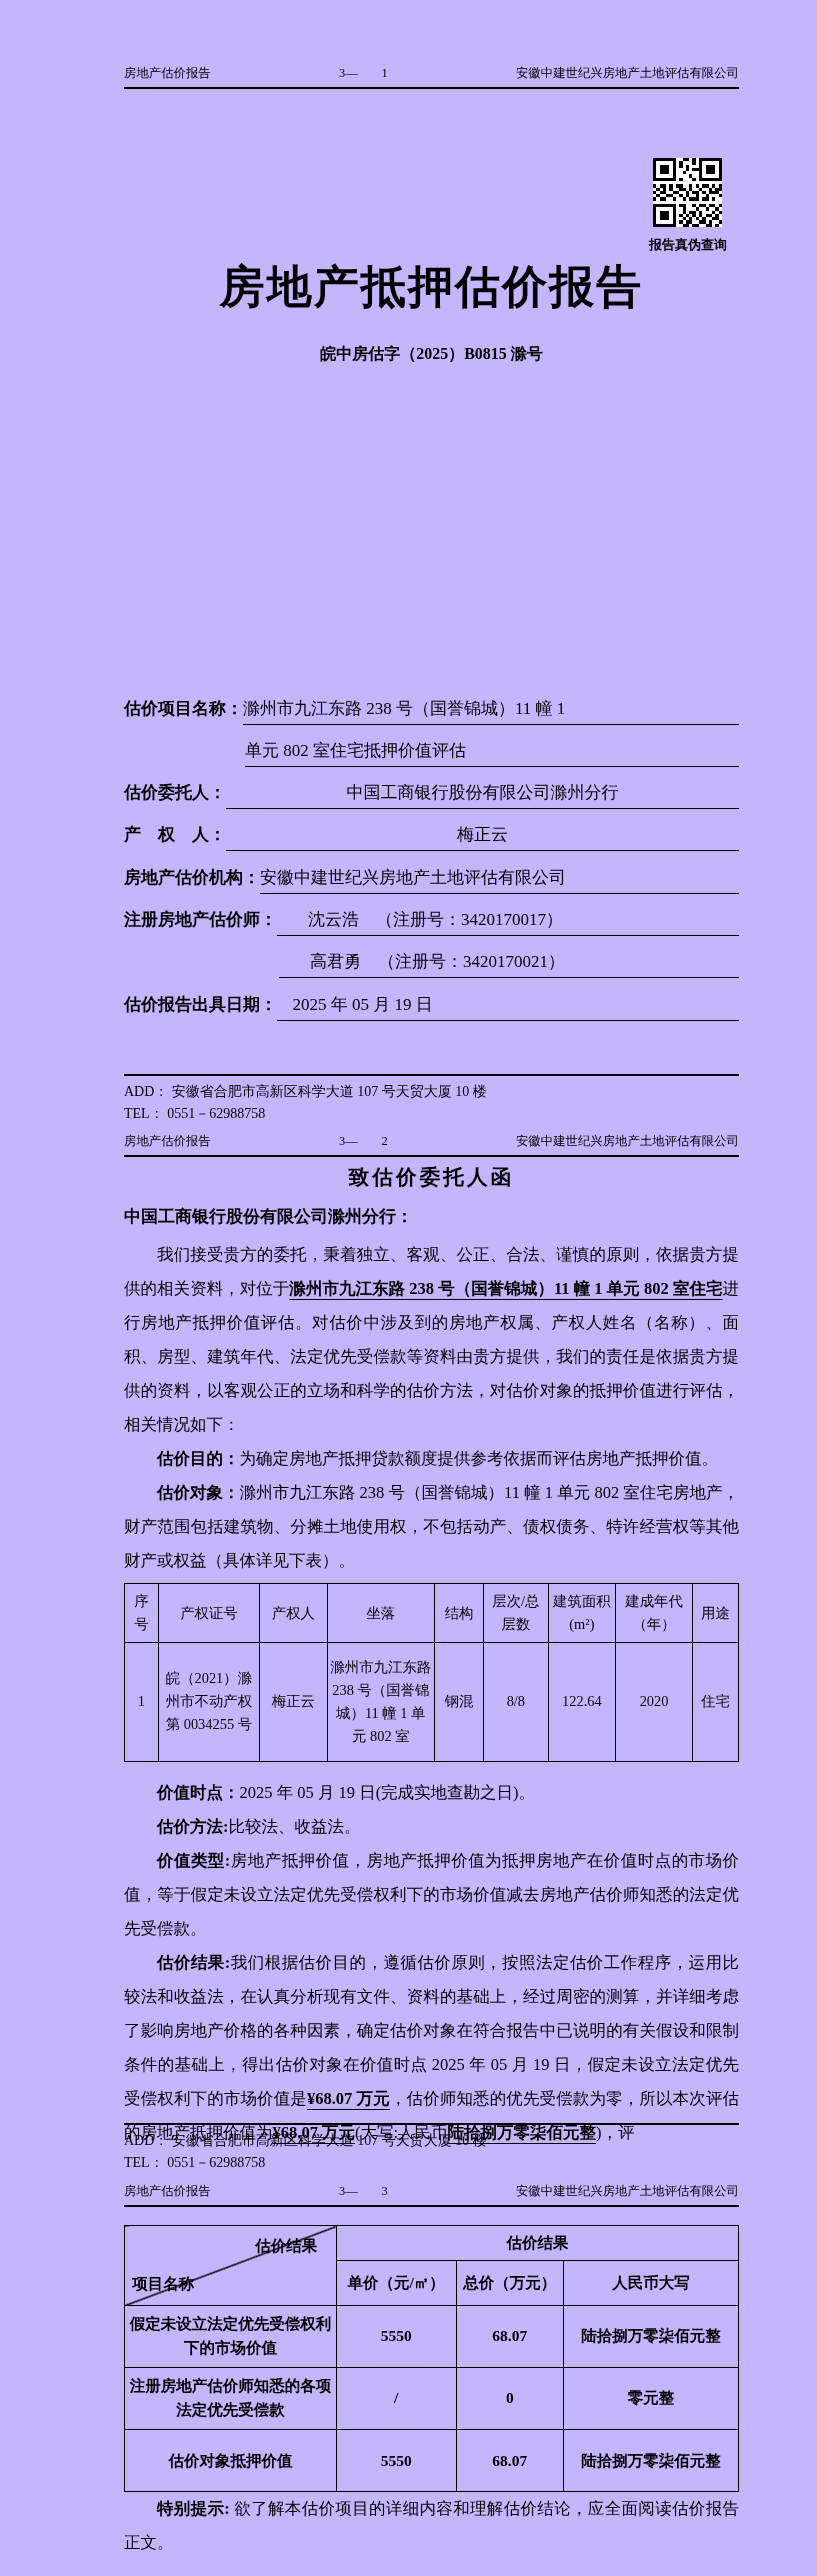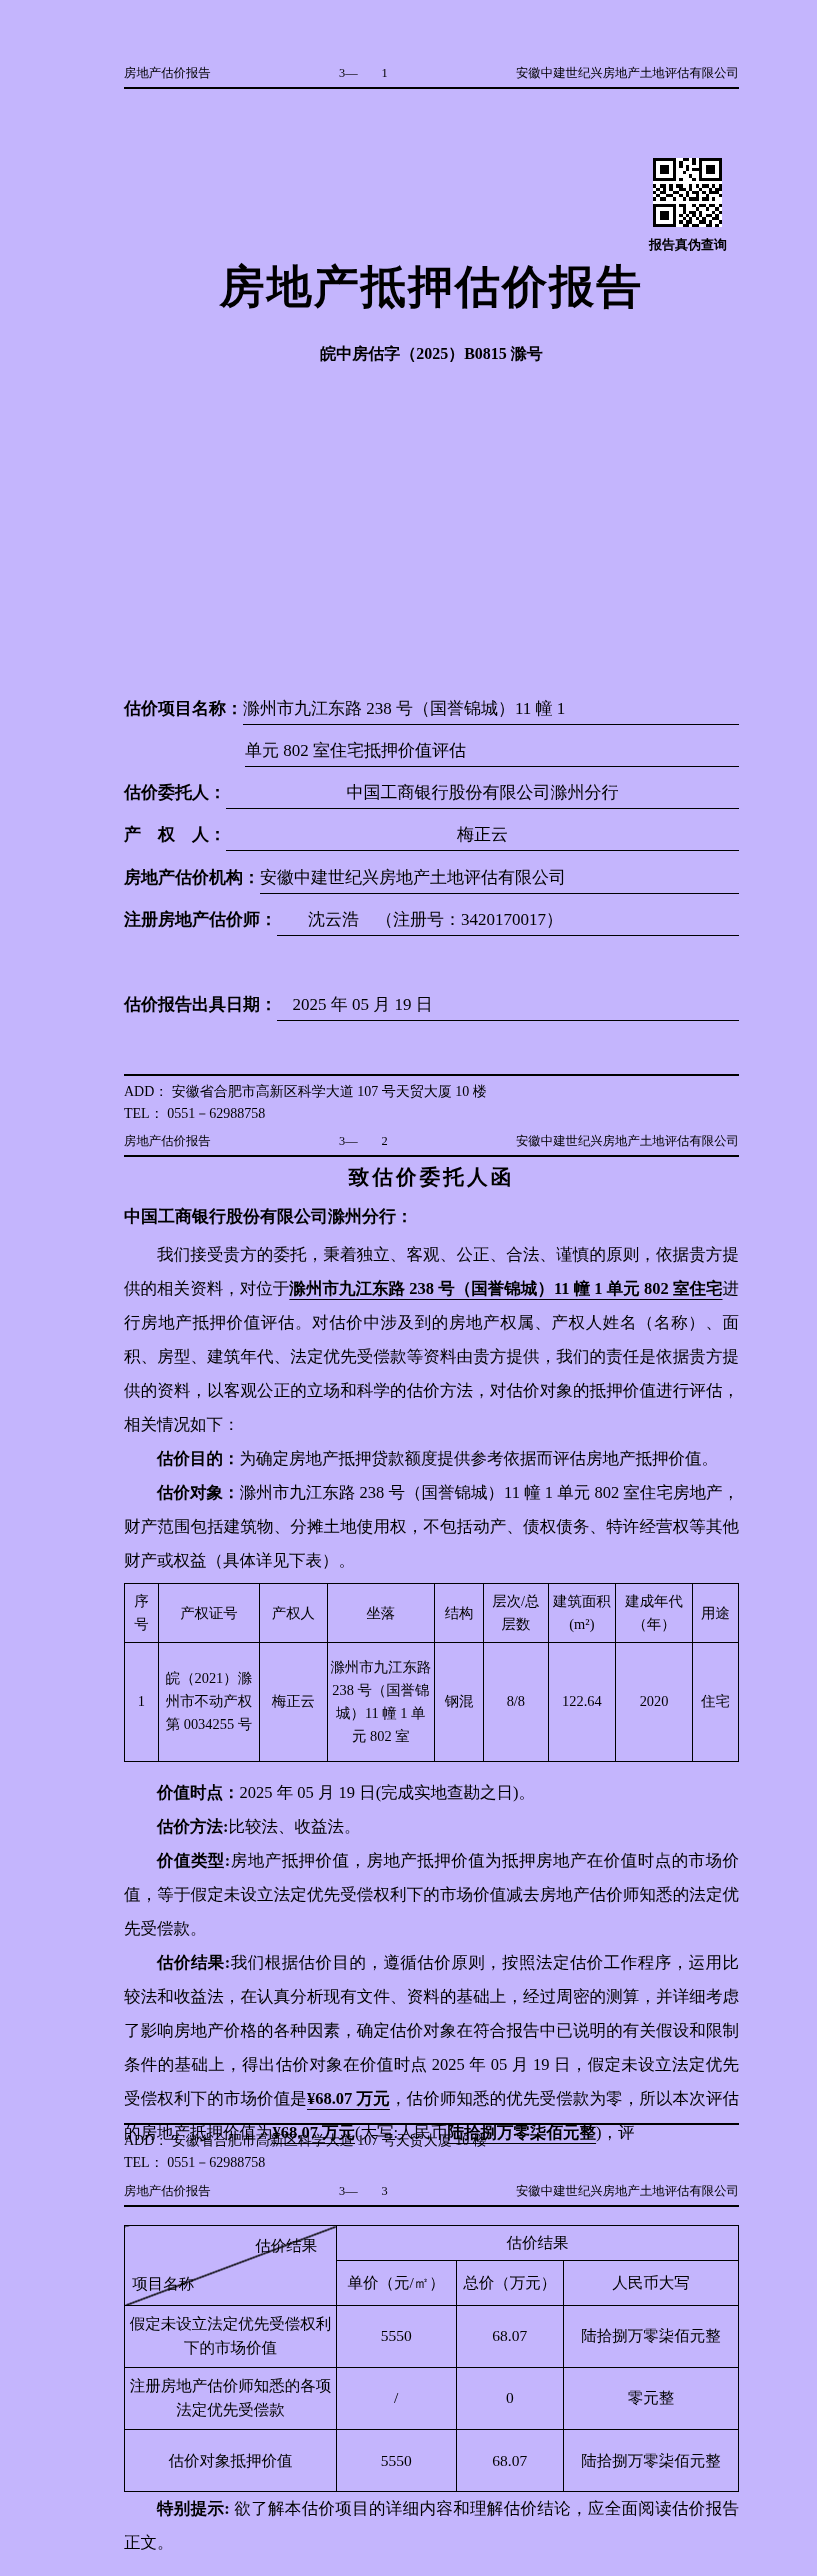--- a/index.html
+++ b/index.html
@@ -42,21 +42,21 @@
 
   table.ptable{width:100%;border-collapse:collapse;margin:5.2px 0 14.4px 0;font-size:14.4px;line-height:23px;text-align:center;table-layout:fixed;}
   table.ptable th,table.ptable td{border:1px solid #000;font-weight:normal;padding:3.1px 2.1px;vertical-align:middle;}
   table.ptable thead th{height:52px;}
   table.ptable td{height:111px;}
 
   
   .content3{position:absolute;left:124px;right:79px;top:38px;font-size:16.5px;line-height:34px;text-align:justify;}
   .content3 p{margin:0;}
   table.rtable{width:100%;border-collapse:collapse;margin-top:8.2px;font-size:15.5px;line-height:24px;text-align:center;table-layout:fixed;}
-  table.rtable th,table.rtable td{border:1px solid #000;font-weight:normal;vertical-align:middle;padding:2.1px 3.1px;}
+  table.rtable th,table.rtable td{border:1px solid #000;font-weight:bold;vertical-align:middle;padding:2.1px 3.1px;}
   .corner-cell{position:relative;height:88px;padding:0;background:
     linear-gradient(to bottom right,transparent calc(50% - 1px),#000 calc(50% - 0.5px),#000 calc(50% + 0.5px),transparent calc(50% + 1px));}
   .corner-top{position:absolute;right:18.5px;top:8.2px;}
   .corner-bottom{position:absolute;left:7.2px;bottom:8.2px;}
   .rtable .group-row th{height:30px;}
   .rtable .sub-row th{height:39px;}
   .rtable td{height:57px;}
   .note{margin-top:17.5px;text-indent:33px;}
 </style>
 </head>
@@ -126,20 +126,21 @@
     <div class="frow">
       <span class="flabel">房地产估价机构：</span>
       <span class="fvalue left">安徽中建世纪兴房地产土地评估有限公司</span>
     </div>
     <div class="frow">
       <span class="flabel">注册房地产估价师：</span>
       <span class="fvalue pad60">沈云浩　（注册号：3420170017）</span>
     </div>
     <div class="frow">
       <span class="fspacer" style="width:155px;"></span>
+      <span class="fvalue pad60">高君勇　（注册号：3420170021）</span>
     </div>
     <div class="frow">
       <span class="flabel">估价报告出具日期：</span>
       <span class="fvalue pad30">2025 年 05 月 19 日</span>
     </div>
   </div>
 
   <div class="running-footer" style="top:1074px;">
     <div>ADD： 安徽省合肥市高新区科学大道 107 号天贸大厦 10 楼</div>
     <div>TEL： 0551－62988758</div>

